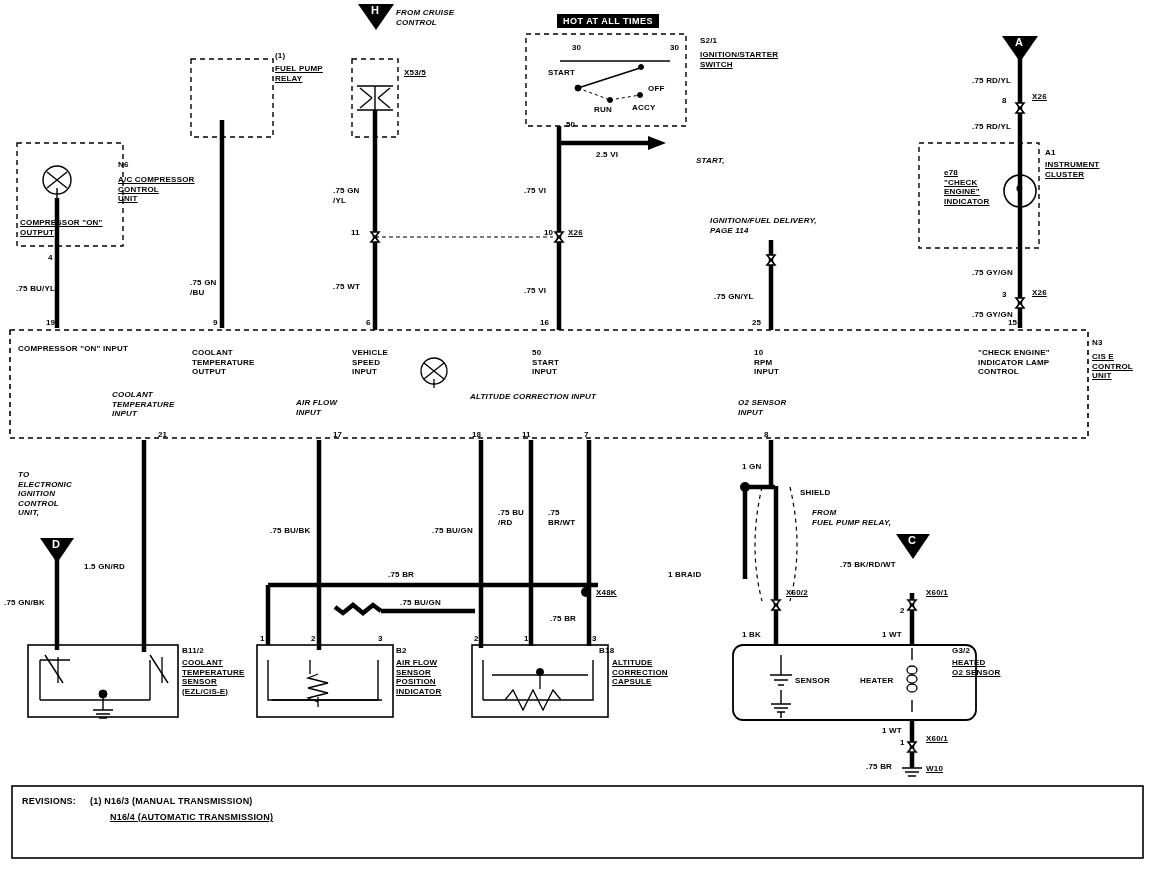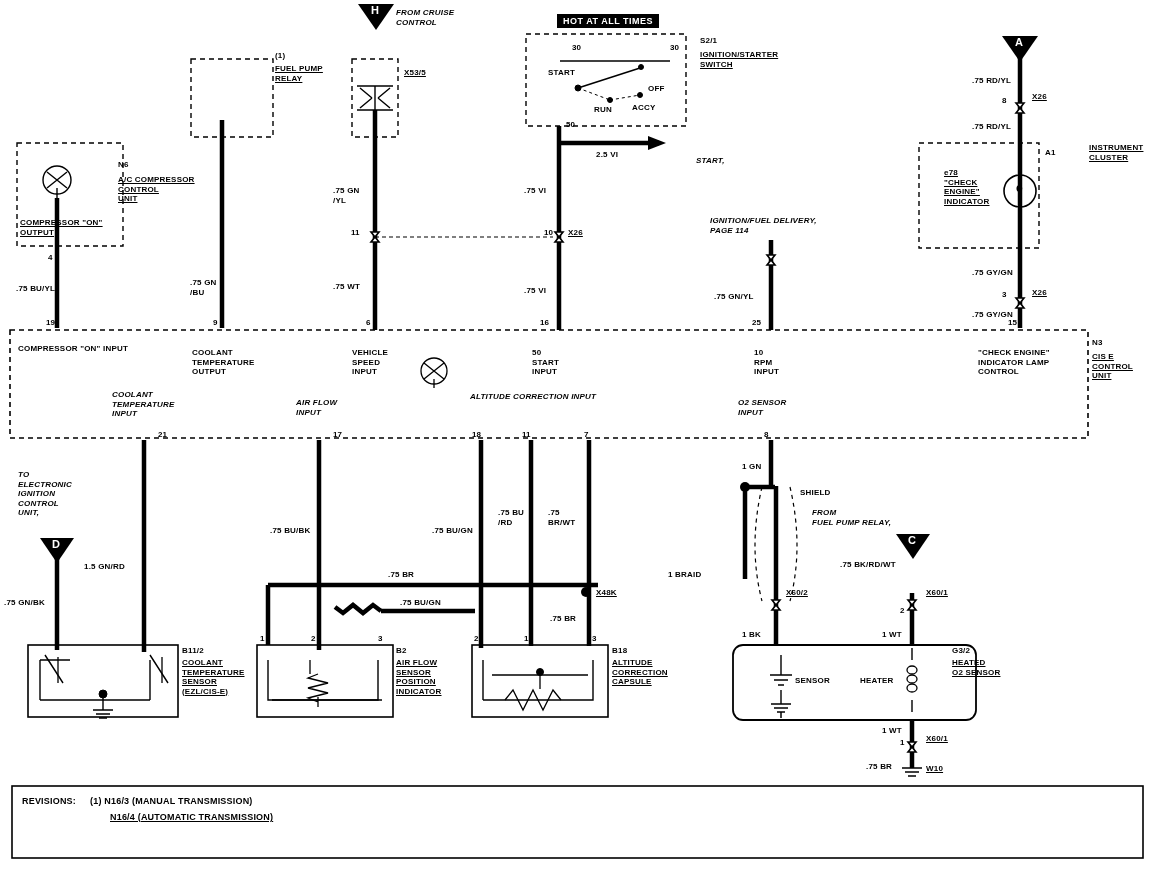--- a/index.html
+++ b/index.html
@@ -181,21 +181,21 @@
 
 <div class="lbl" style="left:118px;top:160px;">N6</div>
 <div class="lbl u" style="left:118px;top:175px;">A/C COMPRESSOR
 CONTROL
 UNIT</div>
 <div class="lbl u" style="left:20px;top:218px;">COMPRESSOR "ON"
 OUTPUT</div>
 <div class="num" style="left:48px;top:253px;">4</div>
 
 <div class="lbl" style="left:1045px;top:148px;">A1</div>
-<div class="lbl u" style="left:1045px;top:143px;margin-left:44px;">INSTRUMENT
+<div class="lbl u" style="left:1045px;top:160px;">INSTRUMENT
 CLUSTER</div>
 <div class="lbl u" style="left:944px;top:168px;">e78
 "CHECK
 ENGINE"
 INDICATOR</div>
 <div class="lbl" style="left:1016px;top:184px;font-size:12px;">e</div>
 
 <div class="lbl" style="left:16px;top:284px;text-align:right;">.75 BU/YL</div>
 <div class="lbl" style="left:190px;top:278px;">.75 GN
 /BU</div>
@@ -314,21 +314,21 @@
 
 <div class="lbl" style="left:396px;top:646px;">B2</div>
 <div class="lbl u" style="left:396px;top:658px;">AIR FLOW
 SENSOR
 POSITION
 INDICATOR</div>
 <div class="num" style="left:260px;top:634px;">1</div>
 <div class="num" style="left:311px;top:634px;">2</div>
 <div class="num" style="left:378px;top:634px;">3</div>
 
-<div class="lbl" style="left:612px;top:646px;">B18</div>
+<div class="lbl" style="left:599px;top:646px;">B18</div>
 <div class="lbl u" style="left:612px;top:658px;">ALTITUDE
 CORRECTION
 CAPSULE</div>
 <div class="num" style="left:474px;top:634px;">2</div>
 <div class="num" style="left:524px;top:634px;">1</div>
 <div class="num" style="left:592px;top:634px;">3</div>
 
 <div class="lbl" style="left:952px;top:646px;">G3/2</div>
 <div class="lbl u" style="left:952px;top:658px;">HEATED
 O2 SENSOR</div>

